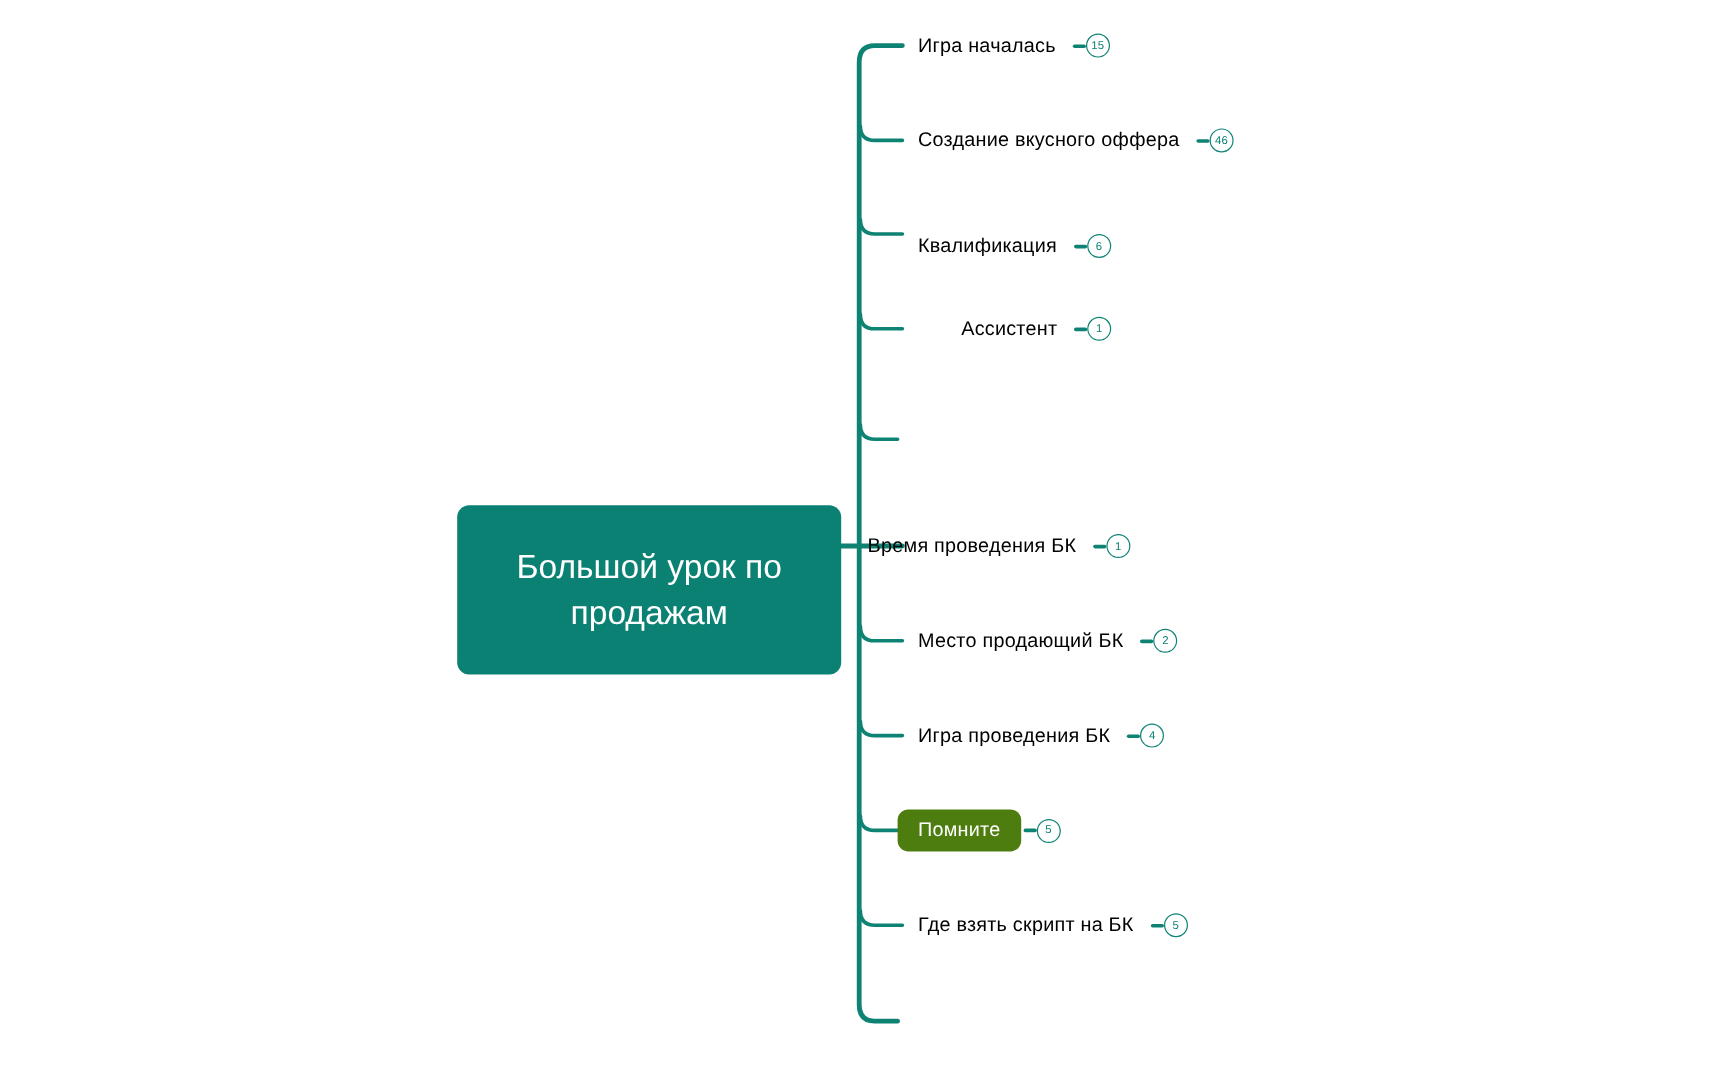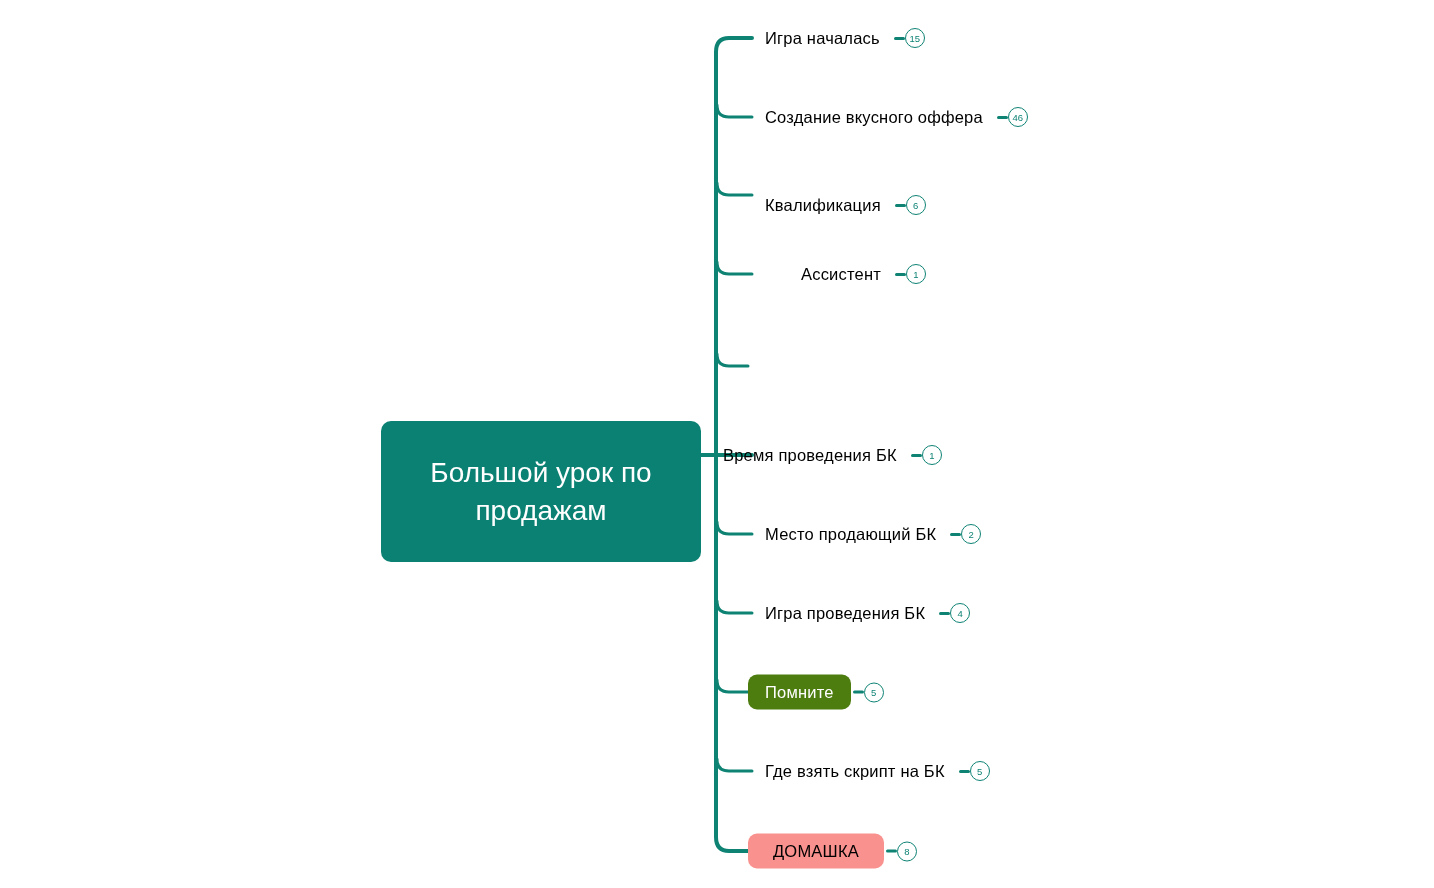--- a/index.html
+++ b/index.html
@@ -175,21 +175,14 @@
     <span class="badge-dash"></span>
     <span class="badge">5</span>
   </div>
 
   <div class="row" style="left:765px; top:771px;">
     <span class="label">Где взять скрипт на БК</span>
     <span class="badge-dash"></span>
     <span class="badge">5</span>
   </div>
 
-  <div class="row boxed" style="left:748px; top:851px;">
-    <div class="topic-box box-pink box-domashka">
-      <span class="label">ДОМАШКА</span>
-    </div>
-    <span class="badge-dash"></span>
-    <span class="badge">8</span>
-  </div>
 
 </div>
 
 </body></html>

